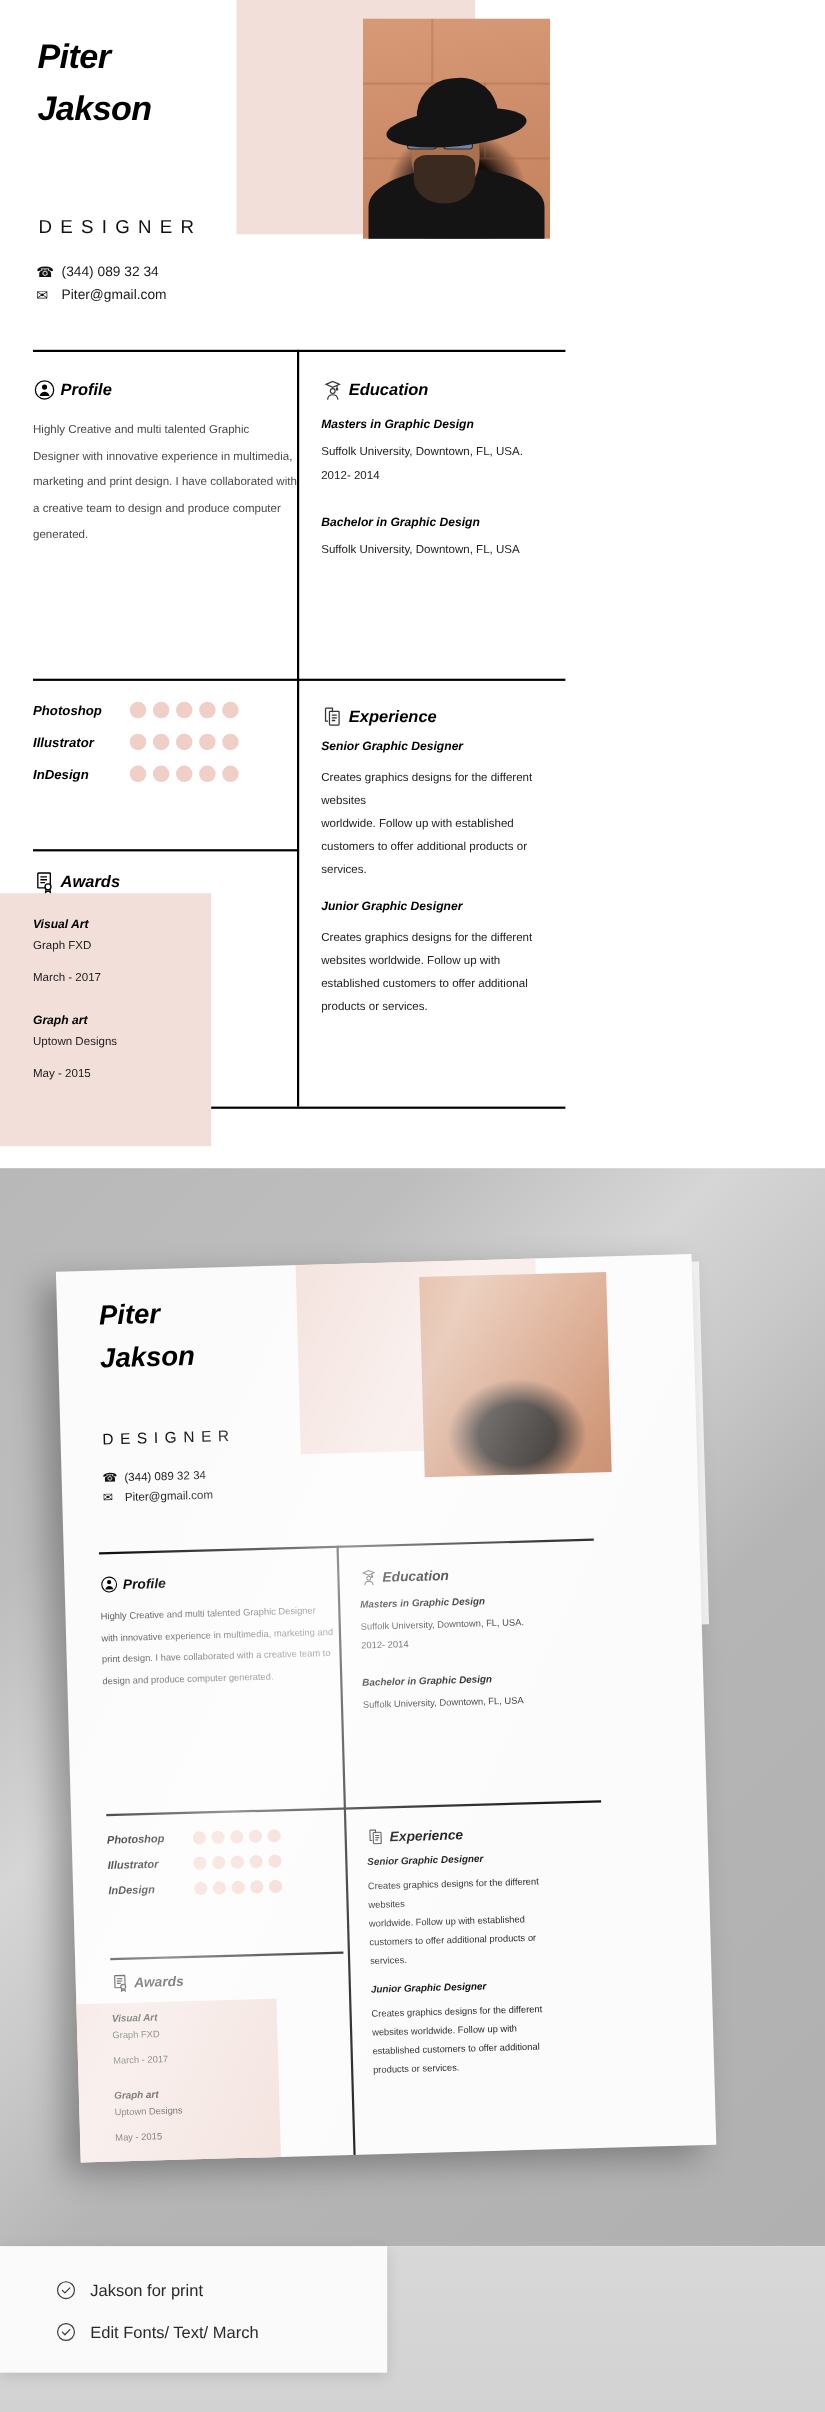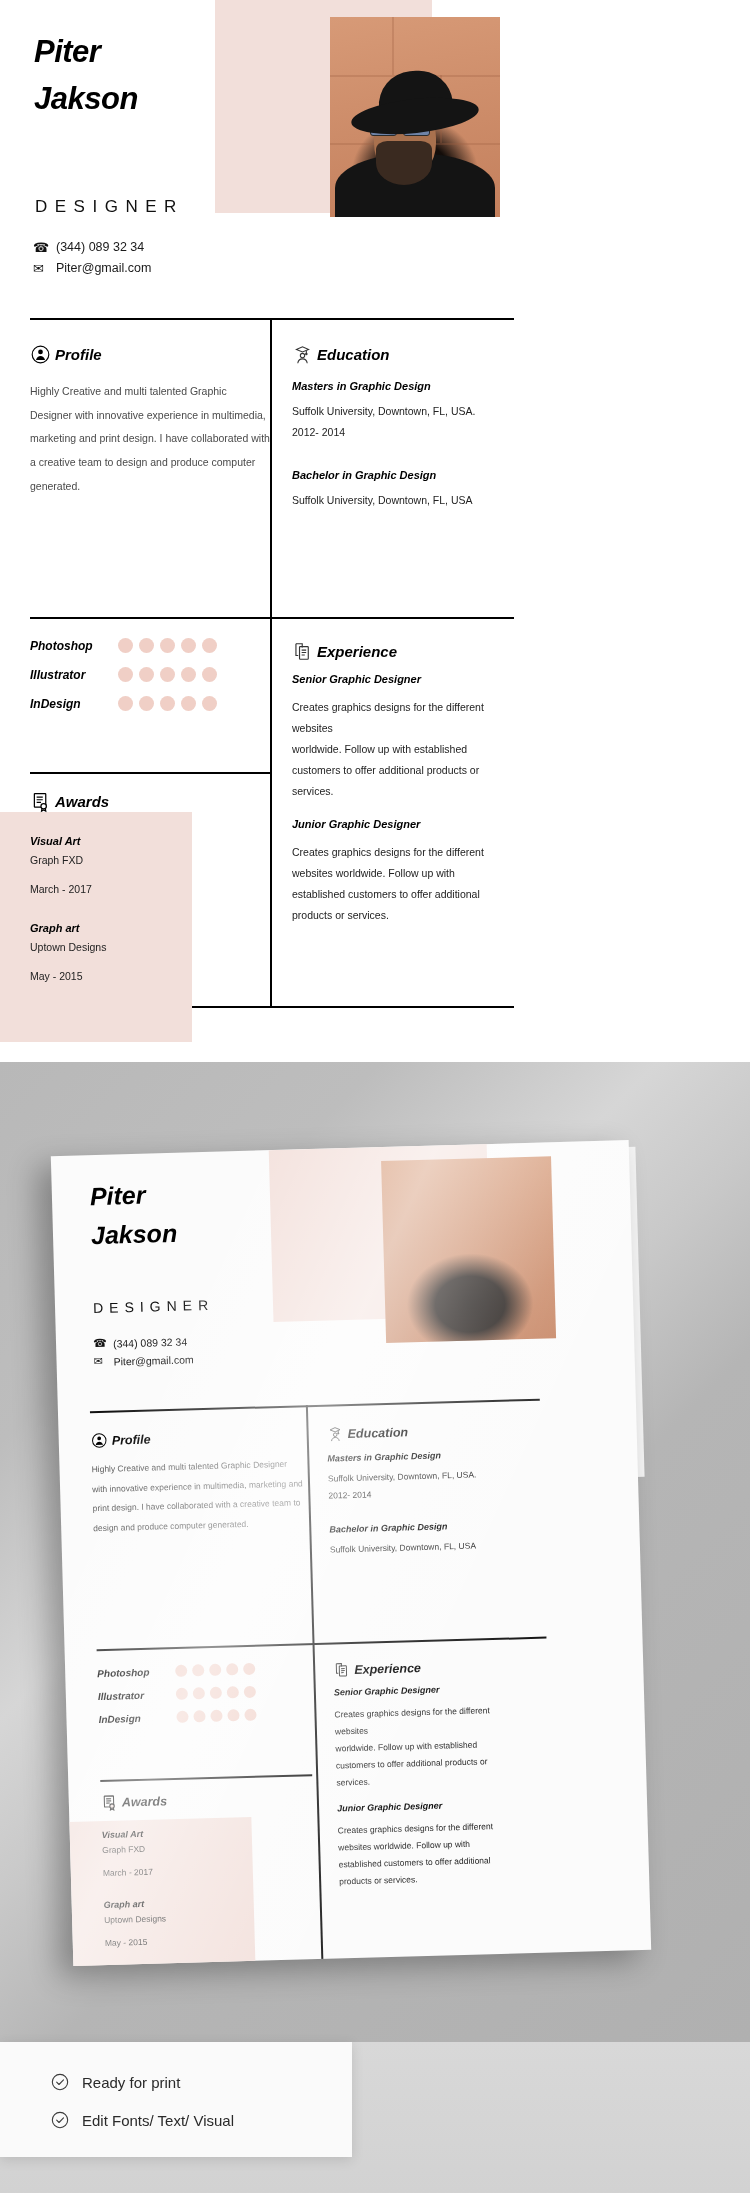--- a/index.html
+++ b/index.html
@@ -510,27 +510,27 @@
 
   <div class="footer">
     <div class="card">
       <div class="chk-row">
         <span class="chk">
           <svg viewBox="0 0 24 24" width="20" height="20" fill="none" stroke="#3a3a3a" stroke-width="1.3">
             <circle cx="12" cy="12" r="9.2"></circle>
             <path d="M8 12.2l2.8 2.8L16.2 9.4" stroke-linecap="round" stroke-linejoin="round"></path>
           </svg>
         </span>
-        <span class="chk-txt">Ready for print</span>
+        <span class="chk-txt">Jakson for print</span>
       </div>
       <div class="chk-row">
         <span class="chk">
           <svg viewBox="0 0 24 24" width="20" height="20" fill="none" stroke="#3a3a3a" stroke-width="1.3">
             <circle cx="12" cy="12" r="9.2"></circle>
             <path d="M8 12.2l2.8 2.8L16.2 9.4" stroke-linecap="round" stroke-linejoin="round"></path>
           </svg>
         </span>
-        <span class="chk-txt">Edit Fonts/ Text/ Visual</span>
+        <span class="chk-txt">Edit Fonts/ Text/ March</span>
       </div>
     </div>
   </div>
 
 </div>
 
 </body></html>

